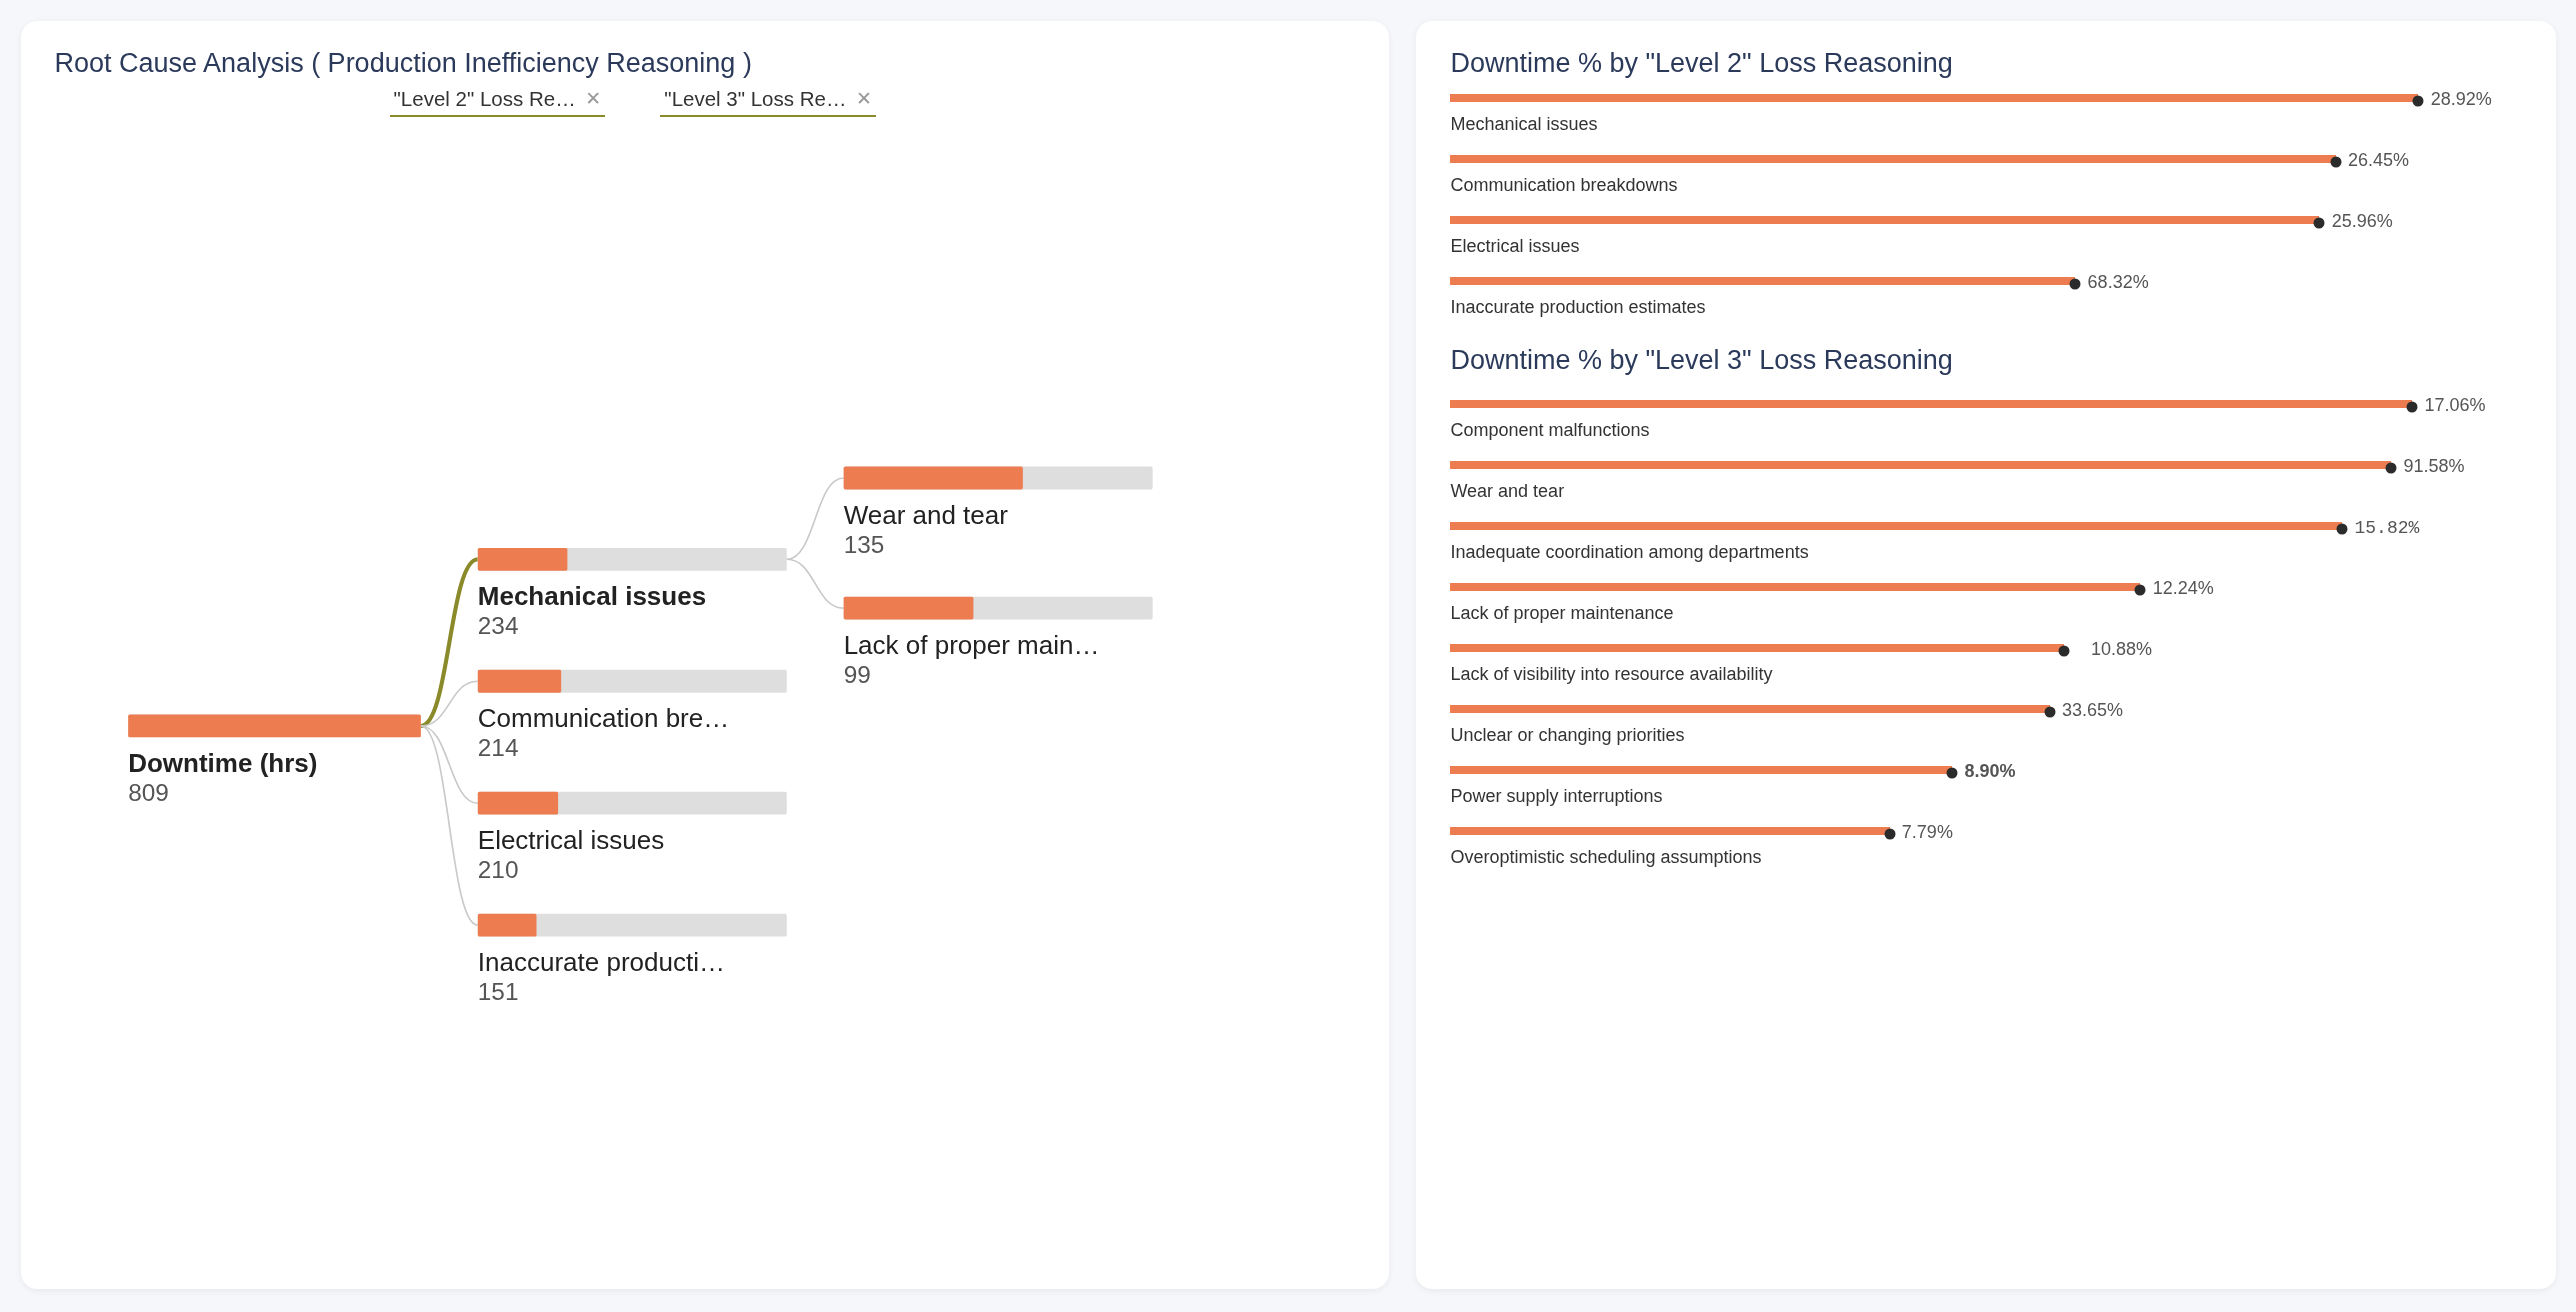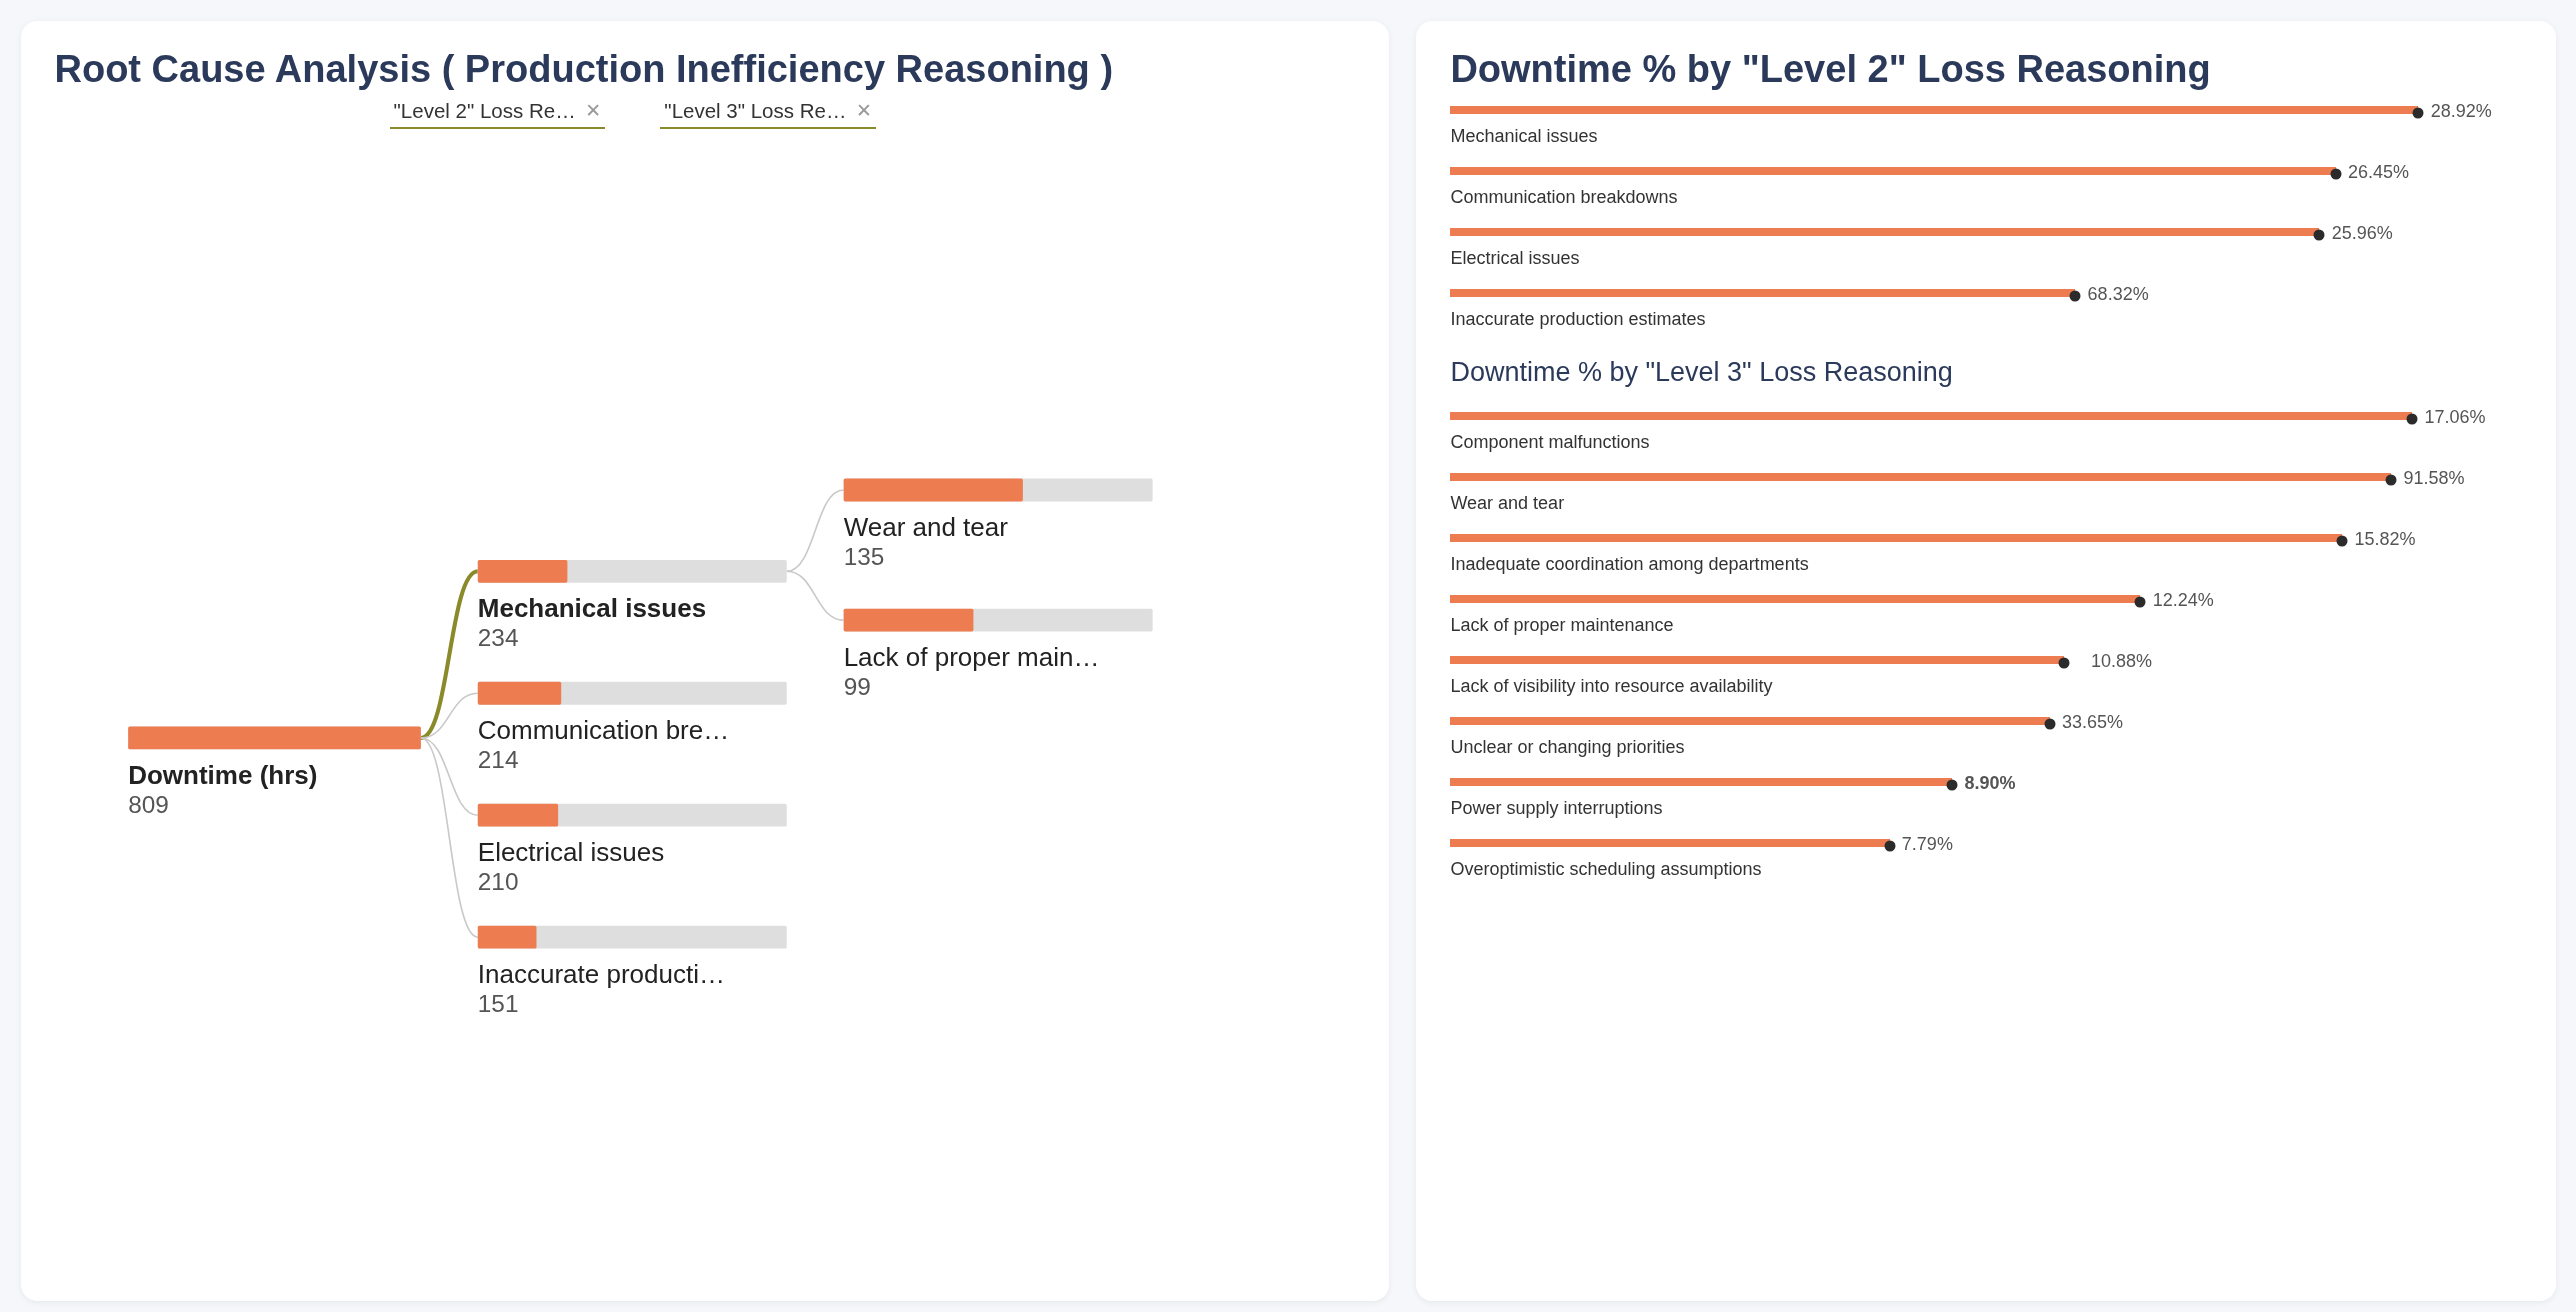--- a/index.html
+++ b/index.html
@@ -31,22 +31,22 @@
     background: var(--card-bg);
     border-radius: 16.4px;
     box-shadow: var(--shadow);
     padding: 27px 34px 34px 34px;
     position: relative;
   }
   .card.left { flex: 0 0 54%; }
   .card.right { flex: 1; }
 
   .card-title {
-    font-size: 38px;
-    font-weight: 700;
+    font-size: 27px;
+    font-weight: 400;
     color: var(--title);
     margin: 0 0 5.5px 0;
   }
 
   
   .crumbs {
     display: flex;
     gap: 55px;
     margin-left: 335px;
     margin-top: 6.8px;
@@ -233,21 +233,21 @@
             <div class="bar-fill" style="width: 87.8421%;"></div>
             <div class="bar-dot" style="left: 87.8421%;"></div>
             <div class="bar-pct" style="left: calc(87.8421% + 12.3px);">91.58%</div>
           </div>
           <div class="bar-label">Wear and tear</div>
         </div>
         <div class="bar-row">
           <div class="bar-track">
             <div class="bar-fill" style="width: 83.2632%;"></div>
             <div class="bar-dot" style="left: 83.2632%;"></div>
-            <div class="bar-pct" style="left: calc(83.2632% + 12.3px);">15.82%</div>
+            <div class="bar-pct" style="left: calc(83.2632% + 12.3px); font-family: Liberation Mono, monospace;">15.82%</div>
           </div>
           <div class="bar-label">Inadequate coordination among departments</div>
         </div>
         <div class="bar-row">
           <div class="bar-track">
             <div class="bar-fill" style="width: 64.4211%;"></div>
             <div class="bar-dot" style="left: 64.4211%;"></div>
             <div class="bar-pct" style="left: calc(64.4211% + 12.3px);">12.24%</div>
           </div>
           <div class="bar-label">Lack of proper maintenance</div>

